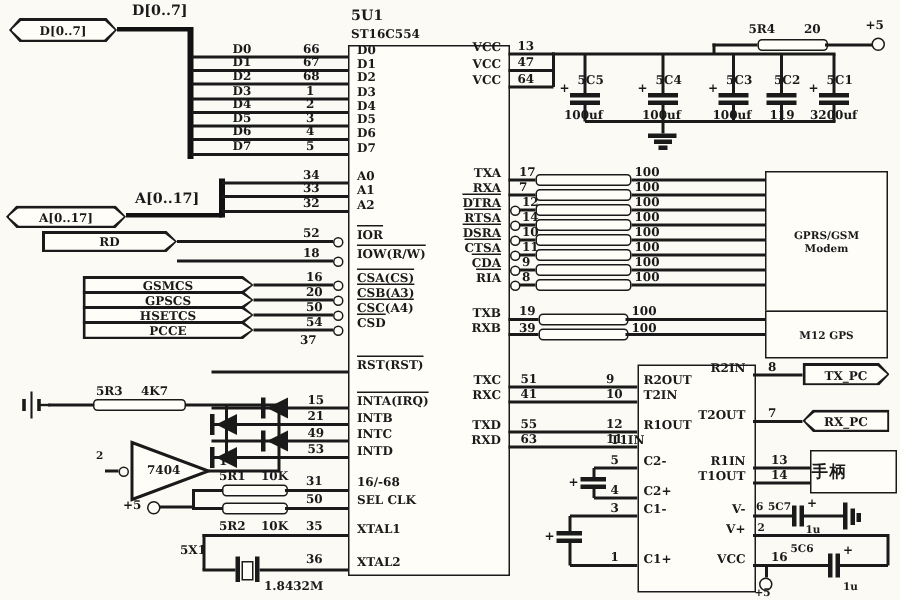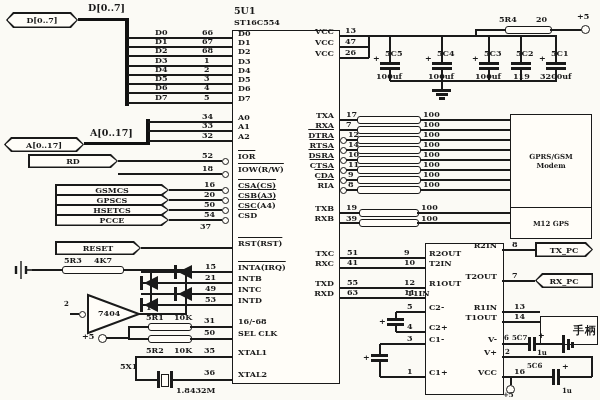--- a/index.html
+++ b/index.html
@@ -114,24 +114,20 @@
   <div class="w" style="left:169px;top:219px;width:53px"></div>
   <div class="bub" style="left:222px;top:187px"></div>
   <div class="bub" style="left:222px;top:197px"></div>
   <div class="bub" style="left:222px;top:207px"></div>
   <div class="bub" style="left:222px;top:217px"></div>
   <div class="t" style="left:204px;top:180px">16</div>
   <div class="t" style="left:204px;top:190px">20</div>
   <div class="t" style="left:204px;top:200px">50</div>
   <div class="t" style="left:204px;top:210px">54</div>
 
-  <div class="flag fr" style="left:55px;top:241px;width:86px;height:14px">
-      <i class="fi fr"></i>
-      <b class="ft ov">RESET</b>
-    </div>
   <div class="w" style="left:141px;top:247px;width:91px"></div>
   <div class="t" style="left:200px;top:222px">37</div>
 
   <svg style="left:12px;top:258px" width="22" height="24" viewBox="0 0 22 24">
     <line x1="4" y1="8" x2="4" y2="16" stroke="#1a1a1a" stroke-width="2.4"></line>
     <line x1="9" y1="3" x2="9" y2="21" stroke="#1a1a1a" stroke-width="1.4"></line>
     <line x1="14" y1="8" x2="14" y2="16" stroke="#1a1a1a" stroke-width="2.4"></line>
     <line x1="14" y1="12" x2="22" y2="12" stroke="#1a1a1a" stroke-width="1.6"></line>
   </svg>
   <div class="w" style="left:32px;top:269px;width:30px"></div>
@@ -244,21 +240,21 @@
   <div class="tr" style="left:278px;top:249px">TXC</div>
   <div class="tr" style="left:278px;top:259px">RXC</div>
   <div class="tr" style="left:278px;top:279px">TXD</div>
   <div class="tr" style="left:278px;top:289px">RXD</div>
 
   <div class="w" style="left:339px;top:35px;width:30px"></div>
   <div class="w" style="left:339px;top:46px;width:30px"></div>
   <div class="w" style="left:339px;top:57px;width:30px"></div>
   <div class="t" style="left:345px;top:26px">13</div>
   <div class="t" style="left:345px;top:37px">47</div>
-  <div class="t" style="left:345px;top:48px">26</div>
+  <div class="t" style="left:345px;top:48px">64</div>
   <div class="v" style="left:368px;top:35px;height:23px"></div>
   <div class="w" style="left:368px;top:35px;width:189px"></div>
 
   <div class="v" style="left:389px;top:36px;height:26px"></div>
   <div class="pl" style="left:380px;top:62px;width:20px"></div>
   <div class="pl" style="left:380px;top:67px;width:20px"></div>
   <div class="v" style="left:389px;top:70px;height:11px"></div>
   <div class="t" style="left:373px;top:54px">+</div>
   <div class="t" style="left:385px;top:49px">5C5</div>
   <div class="t" style="left:376px;top:72px">100uf</div>
@@ -433,21 +429,21 @@
   <div class="w" style="left:502px;top:280px;width:33px"></div>
   <div class="t" style="left:512px;top:271px">7</div>
   <div class="flag fl" style="left:535px;top:273px;width:58px;height:15px">
       <i class="fi fl"></i>
       <b class="ft ts">RX_PC</b>
     </div>
   <div class="w" style="left:502px;top:311px;width:38px"></div>
   <div class="t" style="left:514px;top:302px">13</div>
   <div class="w" style="left:502px;top:321px;width:38px"></div>
   <div class="t" style="left:514px;top:312px">14</div>
-  <div class="box" style="left:540px;top:316px;width:56px;height:27px;display:flex;align-items:center;justify-content:flex-end">
+  <div class="box" style="left:540px;top:300px;width:56px;height:27px;display:flex;align-items:center;justify-content:flex-start">
     <span class="cjk" style="font-weight:700">手柄</span>
   </div>
 
   <div class="w" style="left:502px;top:343px;width:26px"></div>
   <div class="t ts" style="left:504px;top:334px">6</div>
   <div class="t ts" style="left:512px;top:334px">5C7</div>
   <div class="plv" style="left:528px;top:337px;height:14px"></div>
   <div class="plv" style="left:533px;top:337px;height:14px"></div>
   <div class="t" style="left:538px;top:331px">+</div>
   <div class="w" style="left:536px;top:343px;width:26px"></div>

